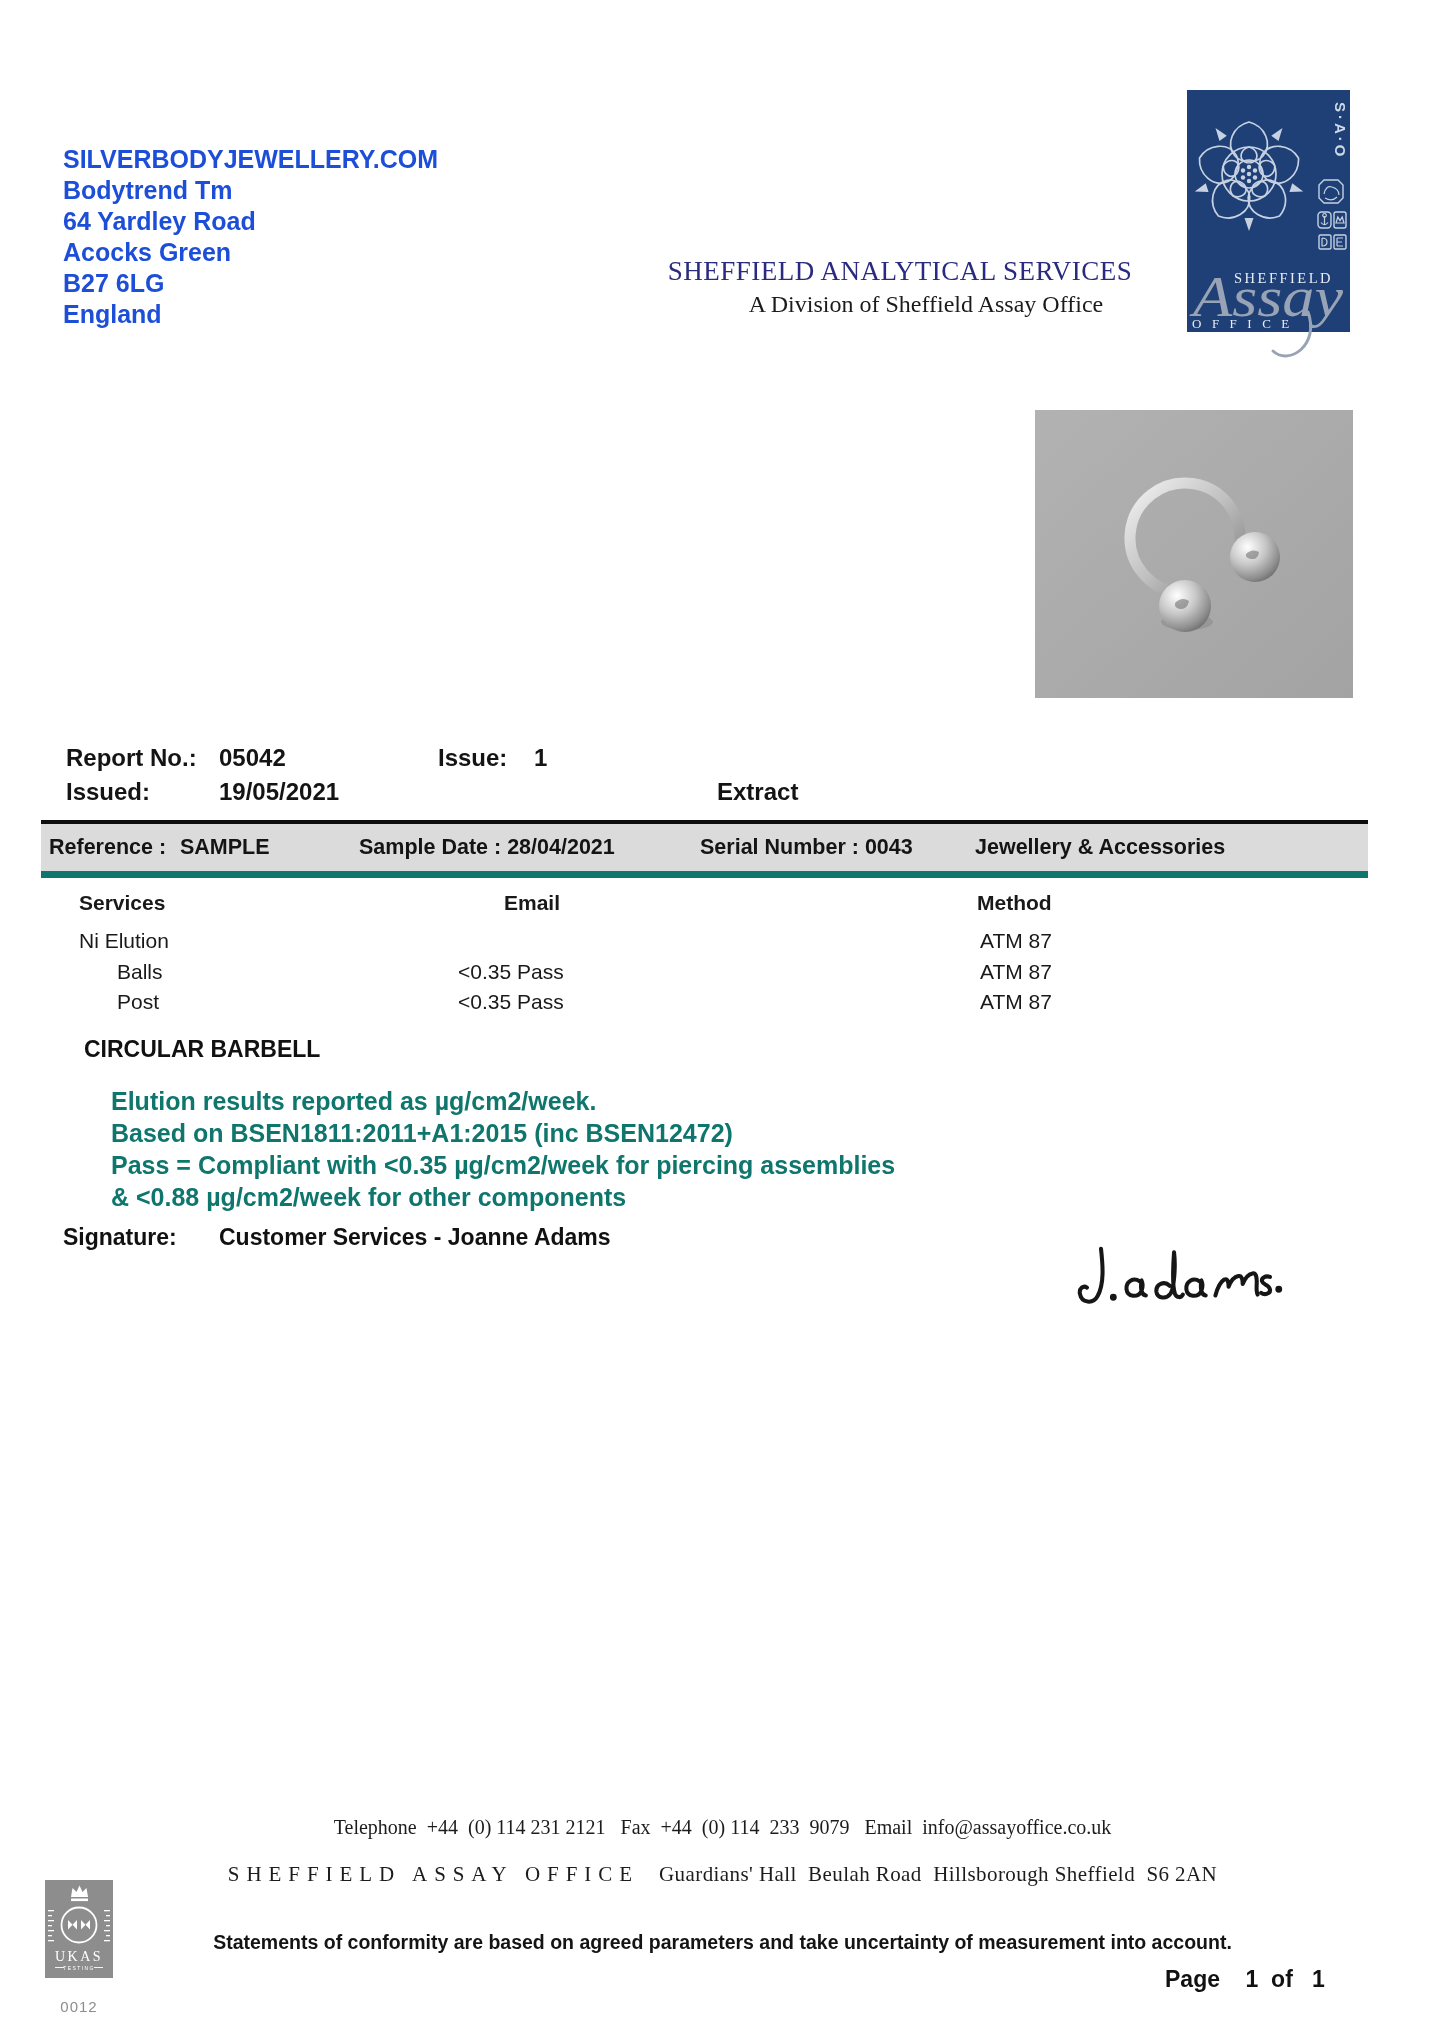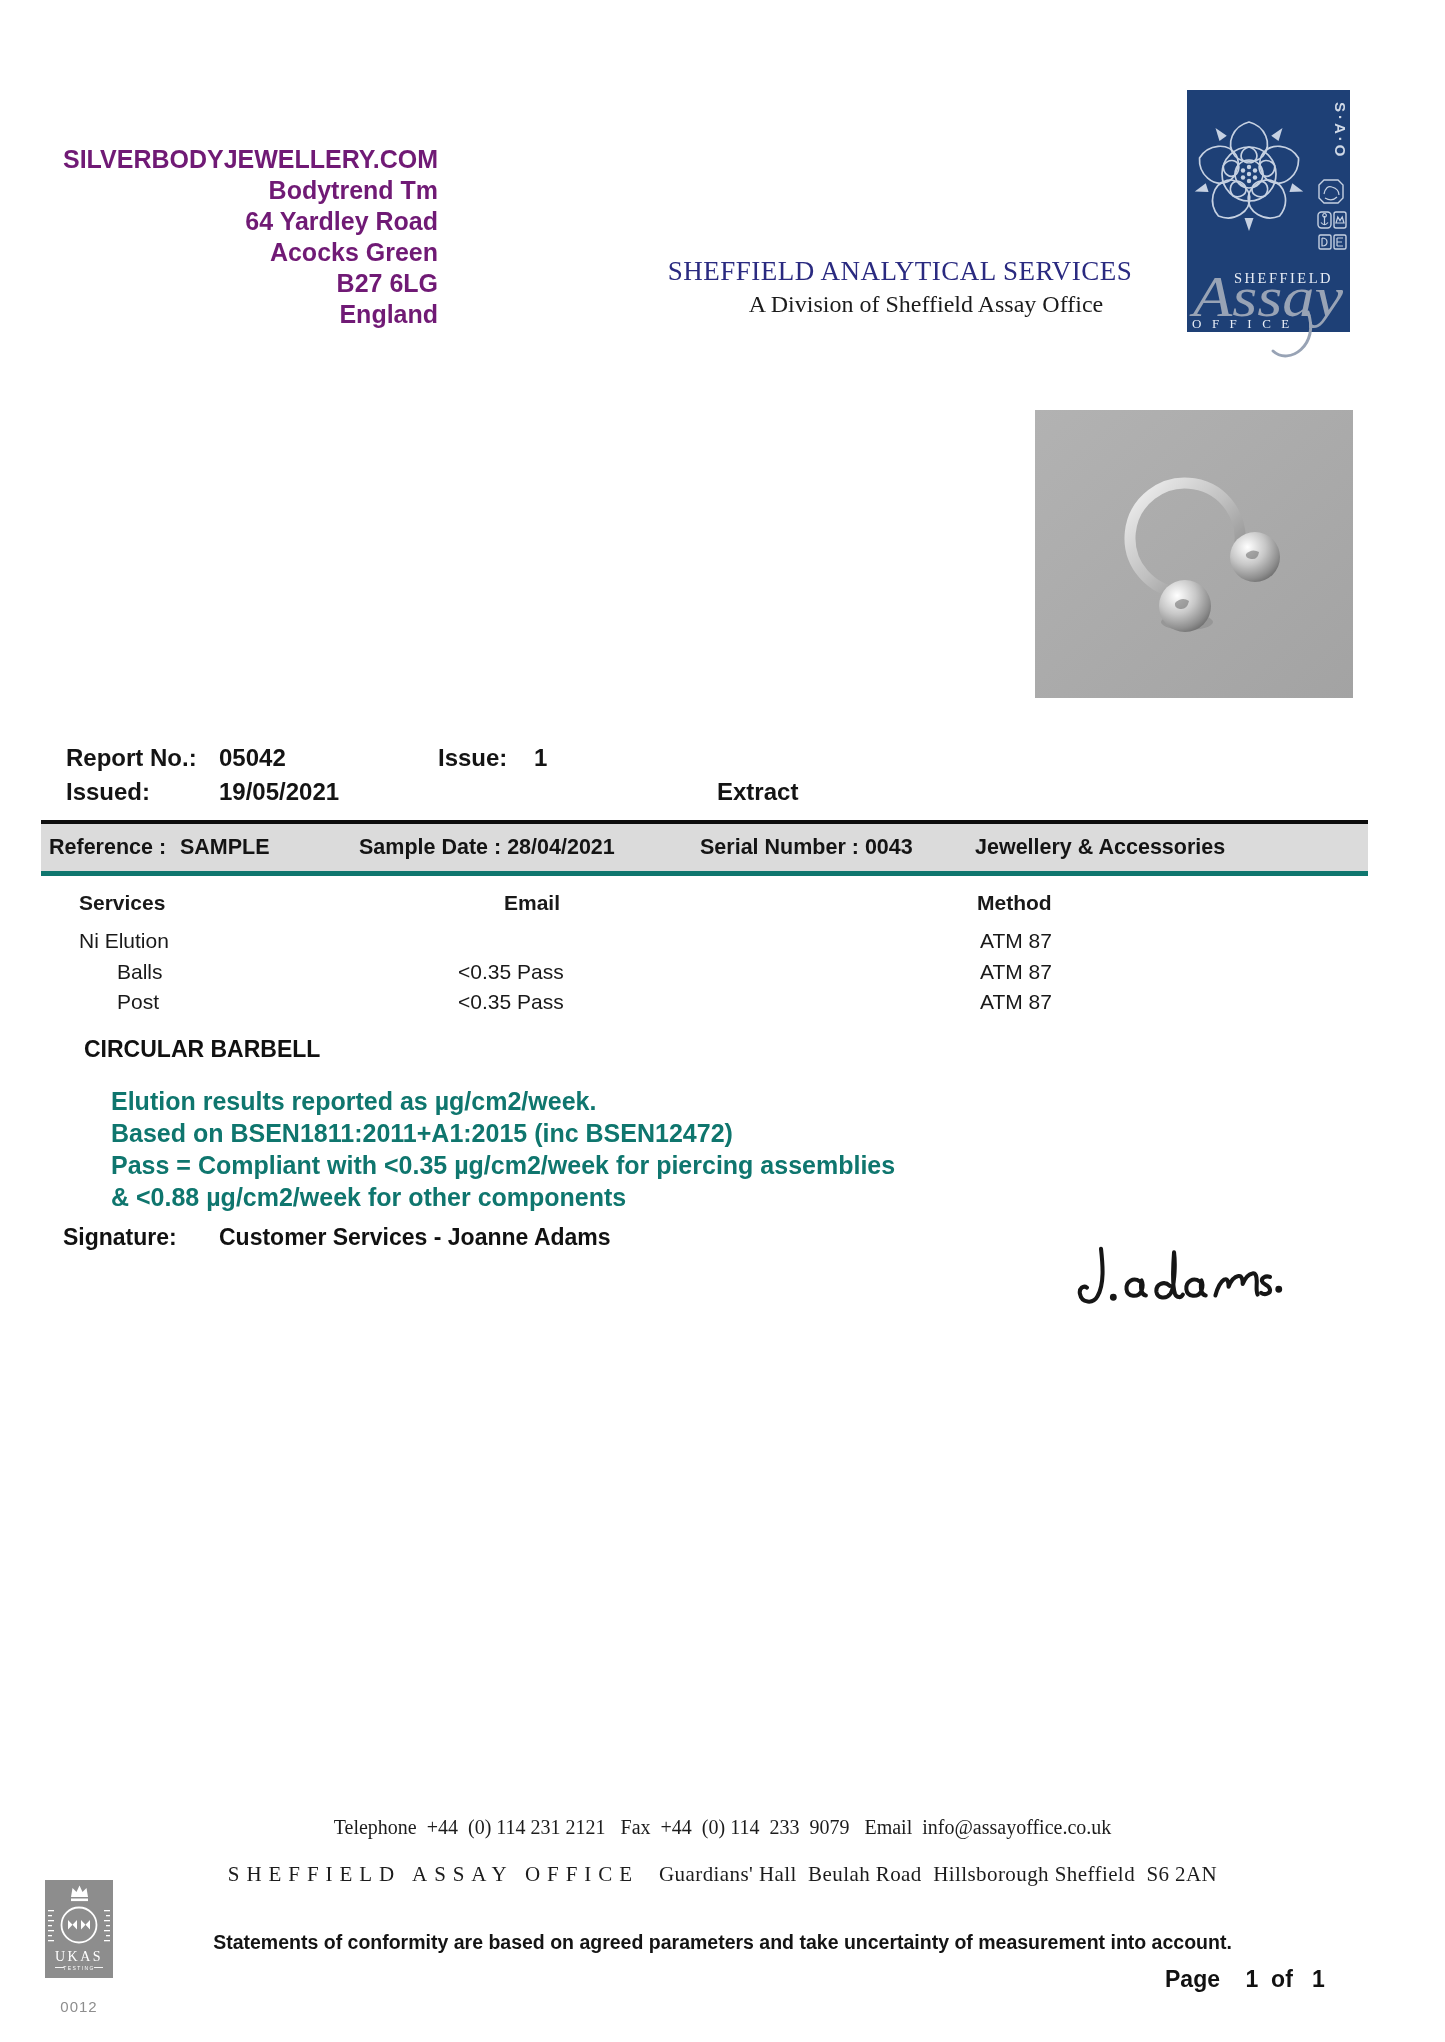--- a/index.html
+++ b/index.html
@@ -4,40 +4,40 @@
 <style>
   html,body{margin:0;padding:0;background:#ffffff;}
   .page{
     position:relative;width:1445px;height:2042px;background:#ffffff;
     font-family:"Liberation Sans",sans-serif;color:#111;overflow:hidden;
   }
   .abs{position:absolute;}
   .pre{white-space:pre;}
 
   
-  .address{left:63px;top:144px;font-size:25px;font-weight:bold;line-height:31px;color:#701a75;text-align:right;}
+  .address{left:63px;top:144px;font-size:25px;font-weight:bold;line-height:31px;color:#1d4ed8;}
 
   
   .sas{left:640px;top:256px;width:520px;text-align:center;font-family:"Liberation Serif",serif;}
   .sas-title{font-size:27px;color:#2a2a80;letter-spacing:0.5px;}
   .sas-sub{font-size:24px;color:#1b1b1b;margin-left:52px;margin-top:4px;}
 
   
   .sao-logo{left:1187px;top:90px;width:166px;height:290px;}
 
   
   .photo{left:1035px;top:410px;width:318px;height:288px;}
 
   
   .rinfo{font-size:24px;font-weight:bold;color:#141414;}
 
   
   .refbar{
     left:41px;top:820px;width:1327px;height:47px;background:#dbdbdb;
-    border-top:4px solid #0d0d0d;border-bottom:5px solid #0f766e;
+    border-top:4px solid #0d0d0d;border-bottom:7px solid #0f766e;
   }
   .refbar span{position:absolute;top:0;line-height:47px;font-size:21.5px;font-weight:bold;color:#141414;}
 
   
   .tcell{font-size:21px;color:#191919;}
   .thead{font-weight:bold;}
 
   .item-name{left:84px;top:1036px;font-size:23px;font-weight:bold;}
 
   .notes{left:63px;top:1085px;font-size:25px;font-weight:bold;line-height:32px;color:#0f766e;margin-left:48px;}

